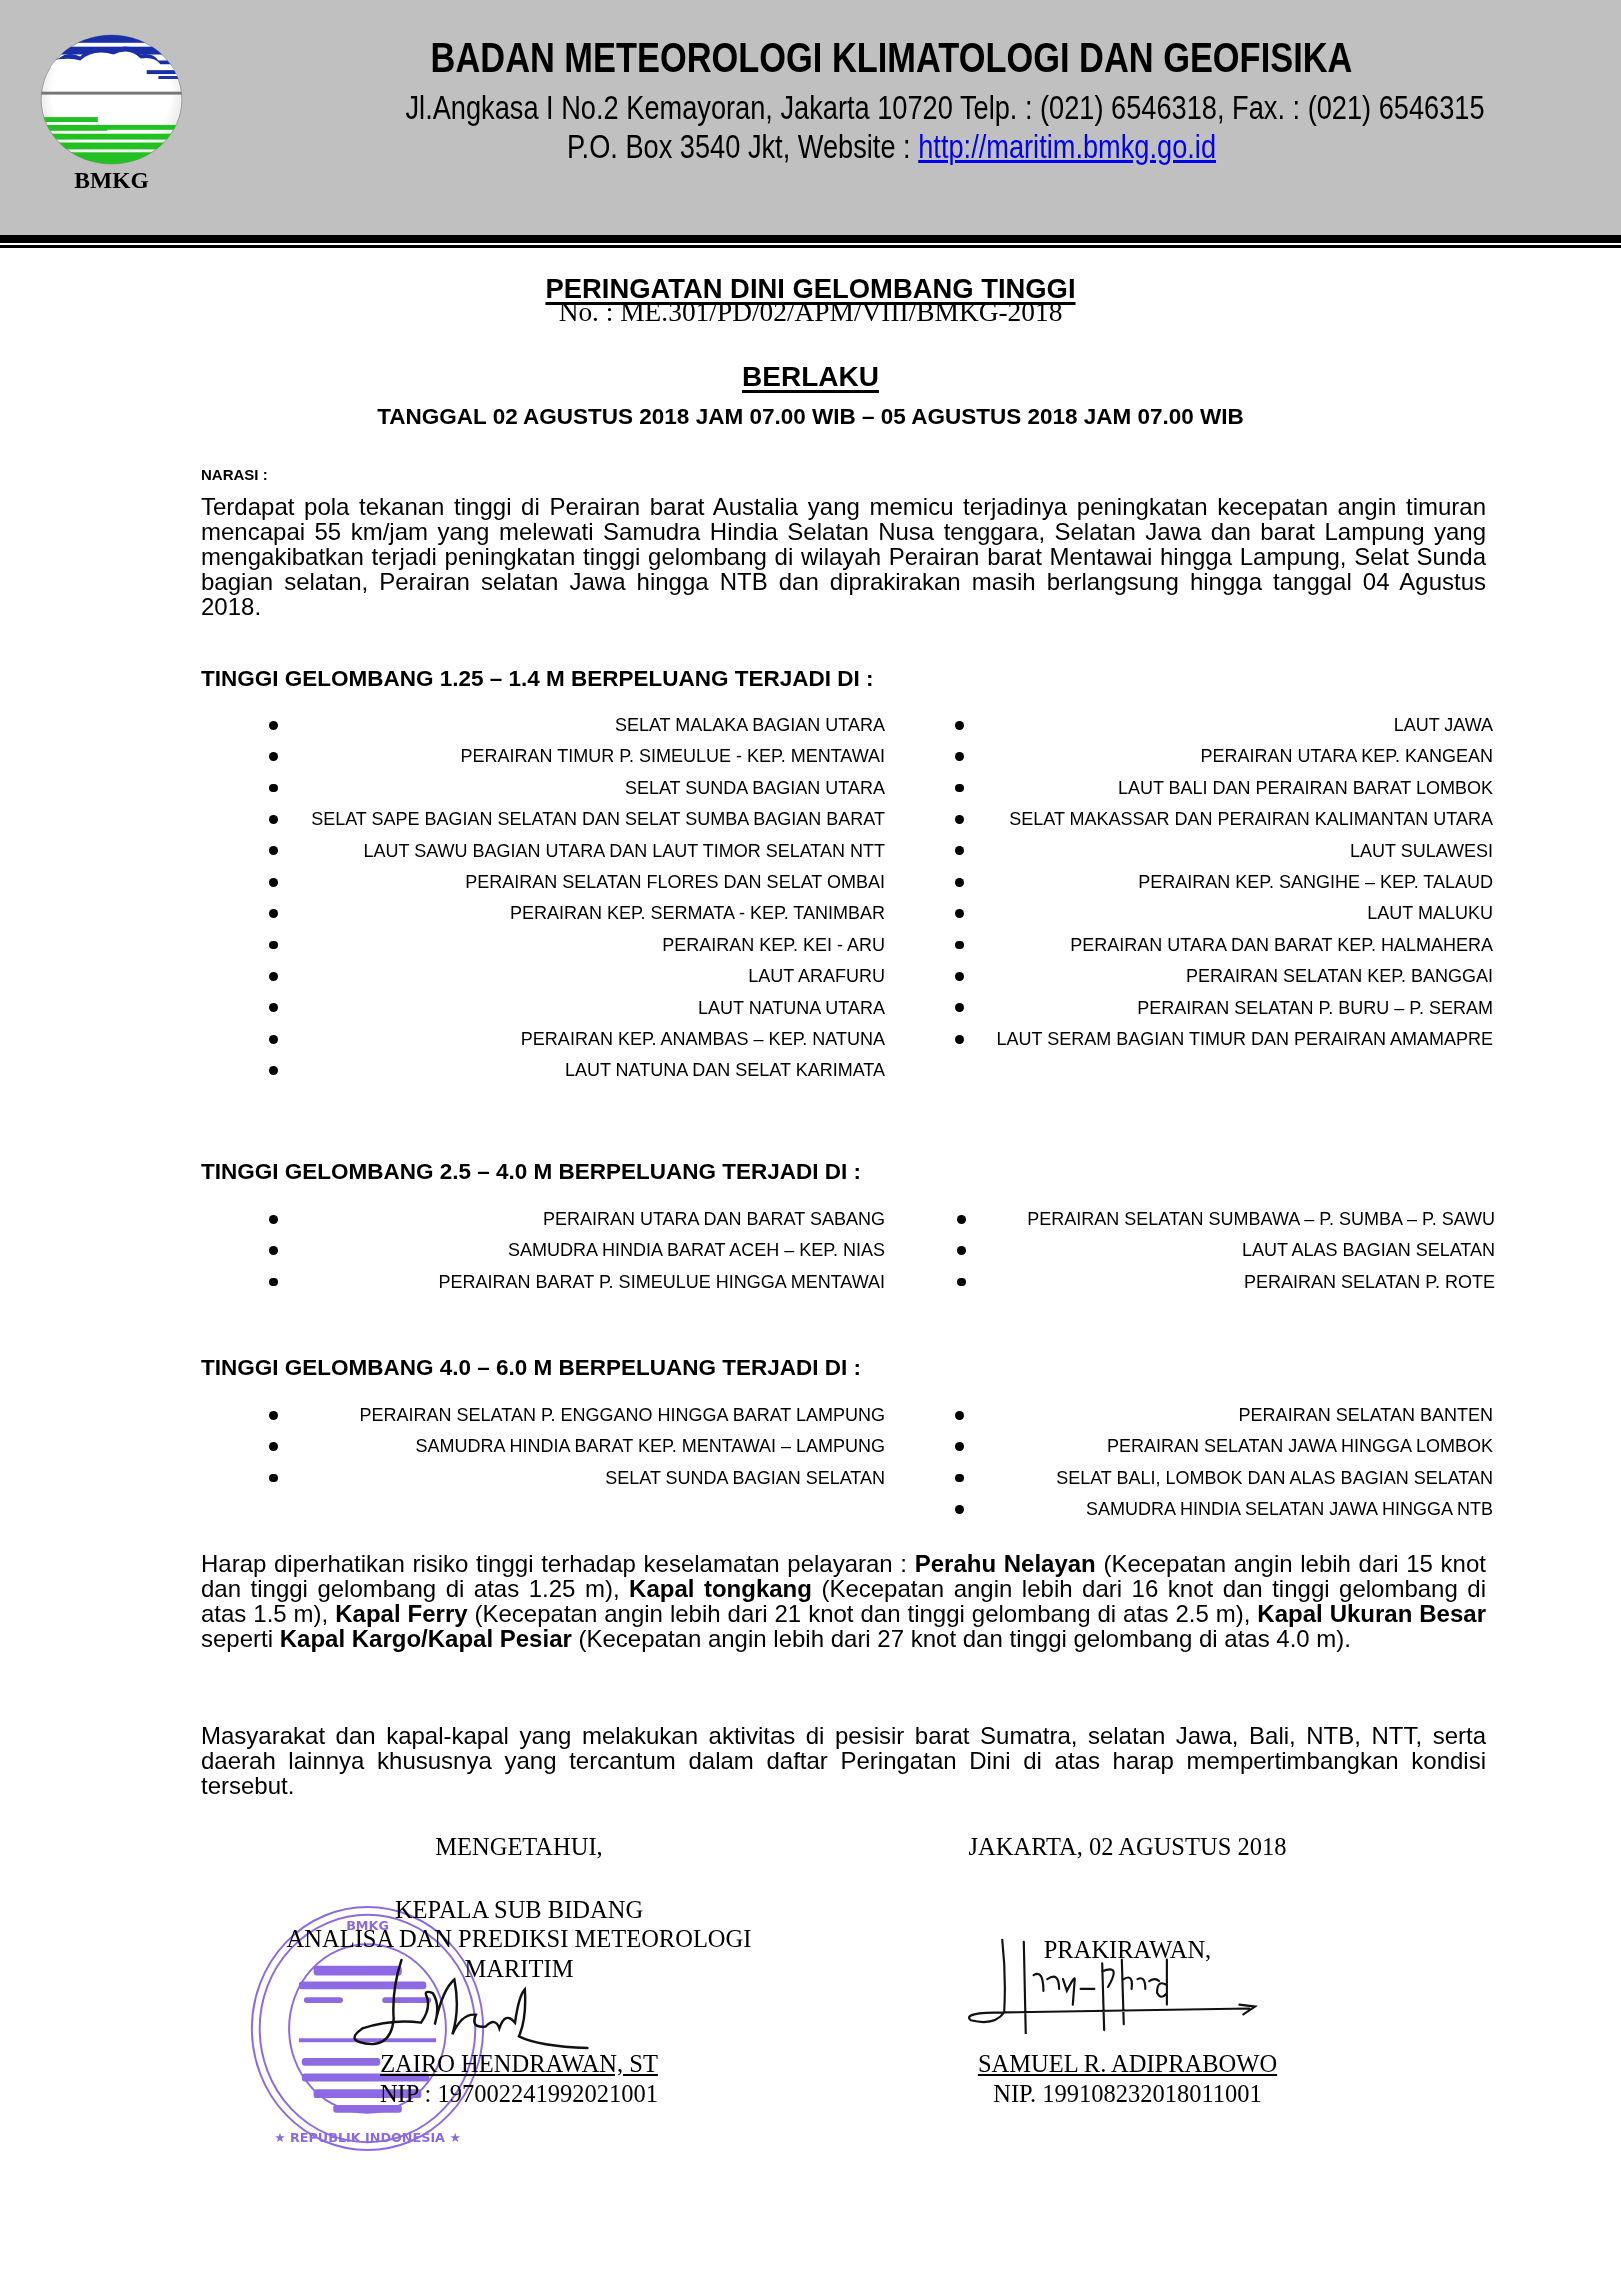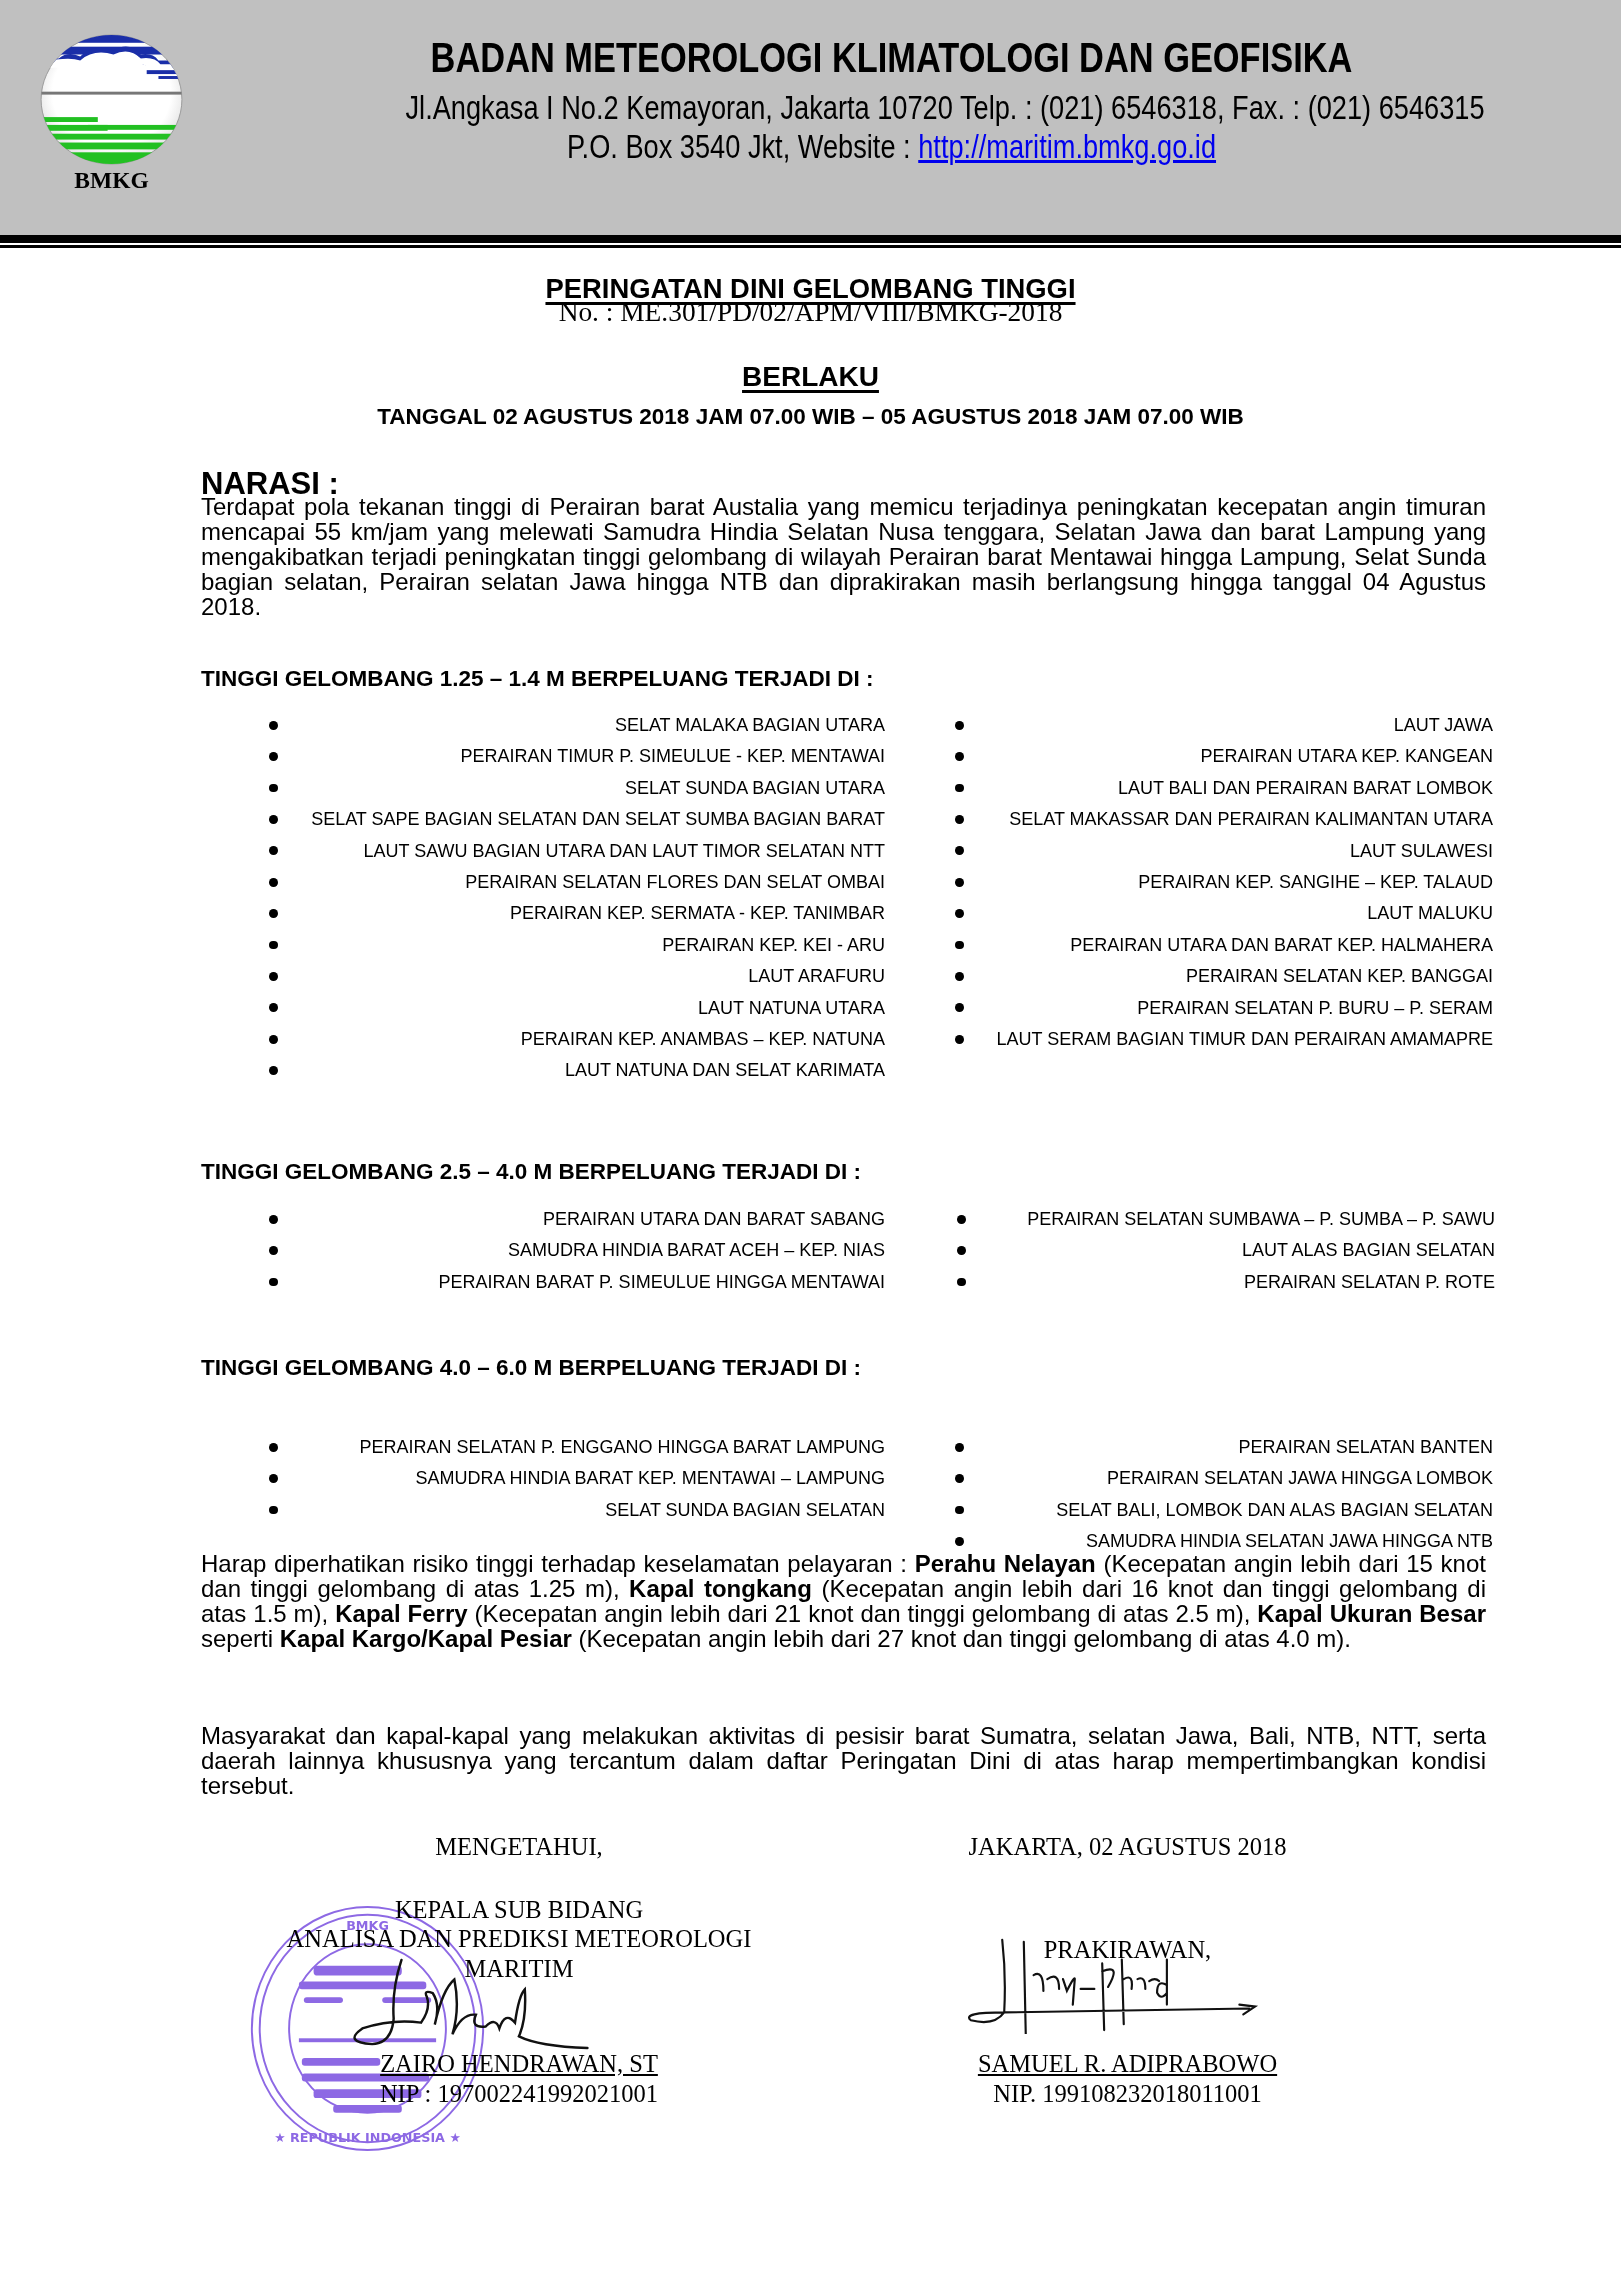--- a/index.html
+++ b/index.html
@@ -18,37 +18,37 @@
   #org-website { color: #0000ee; text-decoration: underline; }
 
   
   .center { left: 0; width: 1621px; text-align: center; white-space: nowrap; }
   #doc-title { top: 273px; font-size: 27.4px; font-weight: bold; text-decoration: underline; text-decoration-thickness: 2.9px; text-underline-offset: 3.9px; }
   #doc-number { top: 297px; font-size: 27.4px; font-family: "Liberation Serif", serif; }
   #valid-title { top: 361px; font-size: 28px; font-weight: bold; text-decoration: underline; text-decoration-thickness: 2.9px; text-underline-offset: 3.9px; }
   #valid-period { top: 404px; font-size: 22.5px; font-weight: bold; }
 
   .body-block { left: 201px; width: 1285px; font-size: 24px; line-height: 25px; text-align: justify; }
-  #narasi-label { left: 201px; top: 466px; font-size: 31px; font-weight: bold; }
+  #narasi-label { left: 201px; top: 466px; font-size: 15px; font-weight: bold; }
   #narasi-text { top: 494px; }
 
   .section-heading { left: 201px; font-size: 22.5px; font-weight: bold; white-space: nowrap; }
   #sec1-heading { top: 666px; }
   #sec2-heading { top: 1159px; }
   #sec3-heading { top: 1355px; }
 
   .col { font-size: 18px; line-height: 20.6px; text-align: right; }
   .col ul { list-style: none; margin: 0; padding: 0; }
   .col li { position: relative; padding-left: 0; margin-bottom: 10.8px; }
   .col li .bullet { position: absolute; left: -28px; top: 5.9px; width: 8.8px; height: 8.8px; border-radius: 50%; background: #000; }
   .col-left { left: 297px; width: 588px; }
   .col-right { left: 983px; width: 510px; }
   #sec1-left, #sec1-right { top: 715px; }
   #sec2-left, #sec2-right { top: 1209px; }
-  #sec3-left, #sec3-right { top: 1405px; margin-top: 32px; }
+  #sec3-left, #sec3-right { top: 1405px; }
   #sec2-right { left: 985px; }
 
   #risk-text { top: 1551px; }
   #risk-text b { font-weight: bold; }
   #community-text { top: 1723px; }
 
   
   .sig { font-family: "Liberation Serif", serif; font-size: 24.5px; text-align: center; white-space: nowrap; }
   .sig-left { left: 225px; width: 588px; }
   .sig-right { left: 912px; width: 431px; }

